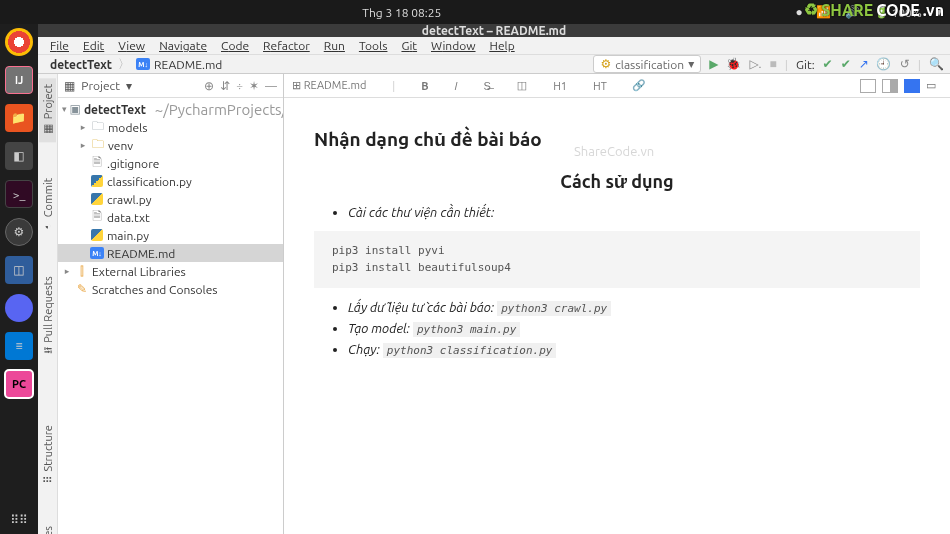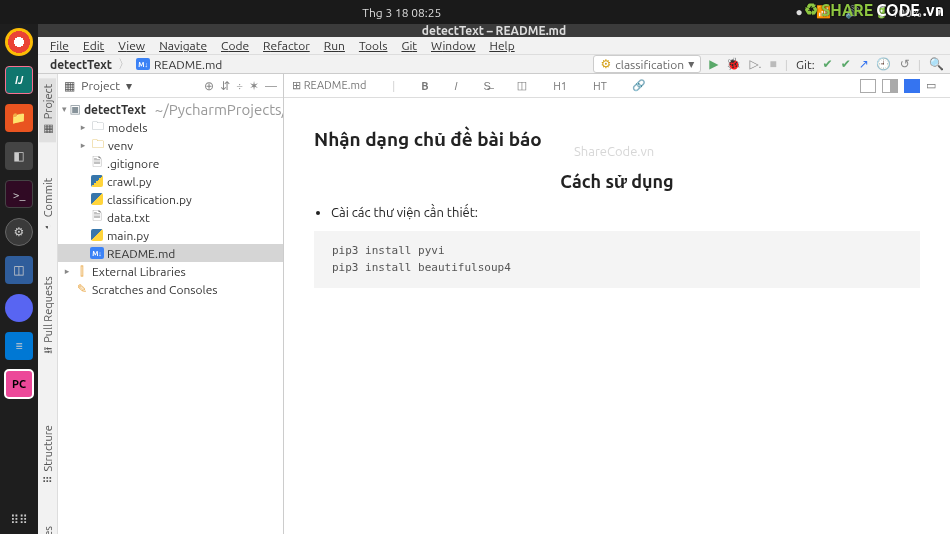--- a/index.html
+++ b/index.html
@@ -9,21 +9,21 @@
 .gnome-bar { height: 24px; background: #1a1a1a; color: #ddd; display: flex; align-items: center; padding: 0 8px; font-size: 12px; }
 .gnome-bar .left, .gnome-bar .right { display: flex; align-items: center; gap: 14px; }
 .gnome-bar .center { flex: 1; text-align: center; }
 .gnome-bar .right { margin-left: auto; }
 .tray-icon { display: inline-flex; align-items: center; gap: 2px; }
 
 
 .dock { position: absolute; left: 0; top: 24px; bottom: 0; width: 38px; background: #1e1e1e; display: flex; flex-direction: column; align-items: center; padding-top: 4px; gap: 10px; }
 .dock-icon { width: 28px; height: 28px; border-radius: 4px; display: flex; align-items: center; justify-content: center; color: #ccc; }
 .dock-icon.chrome { background: radial-gradient(circle at 50% 50%, #fff 25%, #ea4335 26% 55%, #fbbc05 56% 75%, #34a853 76%); border-radius:50%;}
-.dock-icon.ij { background: #0f766e; color: #fff; font-size:10px; font-weight:bold; border:1px solid #f97090;font-style:italic;}
+.dock-icon.ij { background: #737373; color: #fff; font-size:10px; font-weight:bold; border:1px solid #f97090;}
 .dock-icon.files { background: #e95420; }
 .dock-icon.term { background: #300a24; border:1px solid #444;}
 .dock-icon.settings { background: #3a3a3a; border-radius:50%; border:1px solid #666;}
 .dock-icon.vb { background: #2f5d9b; }
 .dock-icon.disc { background: #5865f2; border-radius:50%;}
 .dock-icon.code { background: #0078d4; }
 .dock-icon.pc { background: #ec4899; color:#000; font-weight:bold; font-size:11px; outline: 2px solid #fff; outline-offset:-1px;}
 .dock .spacer { flex:1; }
 .dock-icon.grid { color:#ccc; }
 
@@ -74,21 +74,21 @@
 .editor { flex:1; display:flex; flex-direction:column; background:#fff; position:relative;}
 .editor-toolbar { height:24px; border-bottom:1px solid #ddd; display:flex; align-items:center; padding:0 8px; gap:26px; color:#777; font-size:11px;}
 .editor-toolbar .sep { color:#ccc;}
 .editor-toolbar .right { margin-left:auto; display:flex; gap:6px;}
 .view-btn { width:16px; height:14px; border:1px solid #aaa; display:inline-block;}
 .view-btn.active { background:#3574f0; border-color:#3574f0;}
 
 .md-content { flex:1; padding: 30px 30px 10px 30px; overflow:auto; color:#222;}
 .md-content h1 { font-size:19px; margin-bottom:20px; font-weight:bold;}
 .md-content h2 { font-size:18px; margin:8px 0 12px; font-weight:bold;text-align:center;}
-.md-content ul { margin-left:17px; }
+.md-content ul { margin-left:34px;font-style:italic; }
 .md-content li { margin:6px 0; font-size:13px;}
 .md-content pre { background:#f4f4f4; padding:12px 18px; margin:12px 0; font-family:monospace; font-size:11px; color:#555; line-height:1.5;}
 .md-content code { background:#f0f0f0; padding:1px 4px; font-family:monospace; font-size:11px; color:#555;}
 
 
 .watermark-logo { position:absolute; top:0px; right:6px; color:#8ec641; font-weight:bold; font-size:16px; display:flex; align-items:center; gap:3px; z-index:50; text-shadow: 0 0 2px #000;}
 .watermark-logo .white { color:#fff;}
 .watermark-center { position:absolute; left:50%; top:50%; transform:translate(-50%,-50%); color:rgba(120,120,120,0.25); font-size:22px; font-weight:bold; pointer-events:none; z-index:5;}
 .watermark-small { position:absolute; top:70px; left:290px; color:rgba(120,120,120,0.3); font-size:13px; pointer-events:none;}
 </style>
@@ -205,27 +205,27 @@
             <span>venv</span>
           </div>
         <div class="tree-row" style="padding-left:32px">
             <span class="icon txt-ico">🗎</span>
             <span>.gitignore</span>
           </div>
         <div class="tree-row" style="padding-left:32px">
             <span class="icon">
               <span class="py-ico"></span>
             </span>
+            <span>classification.py</span>
+          </div>
+        <div class="tree-row" style="padding-left:32px">
+            <span class="icon">
+              <span class="py-ico"></span>
+            </span>
             <span>crawl.py</span>
-          </div>
-        <div class="tree-row" style="padding-left:32px">
-            <span class="icon">
-              <span class="py-ico"></span>
-            </span>
-            <span>classification.py</span>
           </div>
         <div class="tree-row" style="padding-left:32px">
             <span class="icon txt-ico">🗎</span>
             <span>data.txt</span>
           </div>
         <div class="tree-row" style="padding-left:32px">
             <span class="icon">
               <span class="py-ico"></span>
             </span>
             <span>main.py</span>
@@ -271,18 +271,23 @@
       <div class="watermark-small">ShareCode.vn</div>
 
       <div class="md-content">
         <h1>Nhận dạng chủ đề bài báo</h1>
         <h2>Cách sử dụng</h2>
         <ul>
           <li>Cài các thư viện cần thiết:</li>
         </ul>
         <pre>pip3 install pyvi
 pip3 install beautifulsoup4</pre>
+        <ul>
+          <li><span>Lấy dữ liệu từ các bài báo:</span> <code>python3 crawl.py</code></li>
+          <li><span>Tạo model:</span> <code>python3 main.py</code></li>
+          <li><span>Chạy:</span> <code>python3 classification.py</code></li>
+        </ul>
       </div>
 
     </div>
   </div>
 
 </div>
 
 </body></html>

